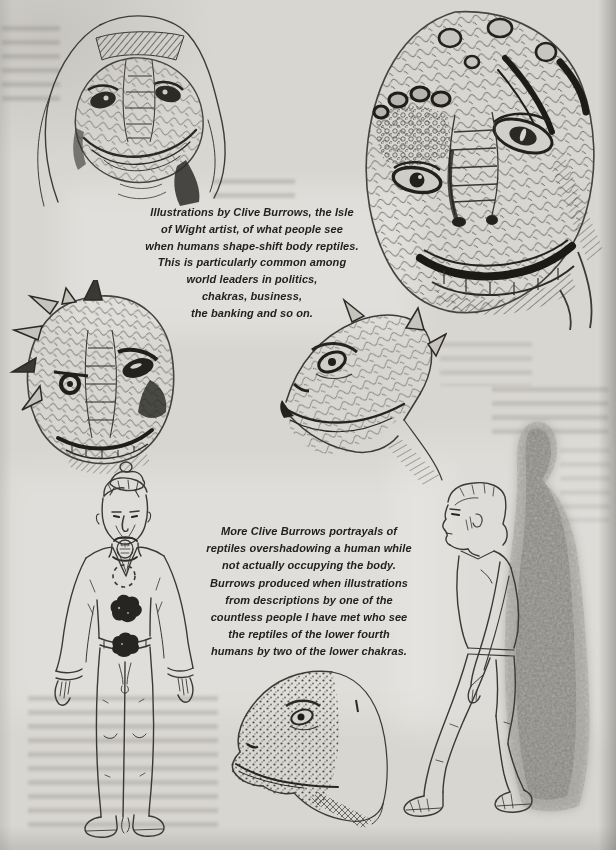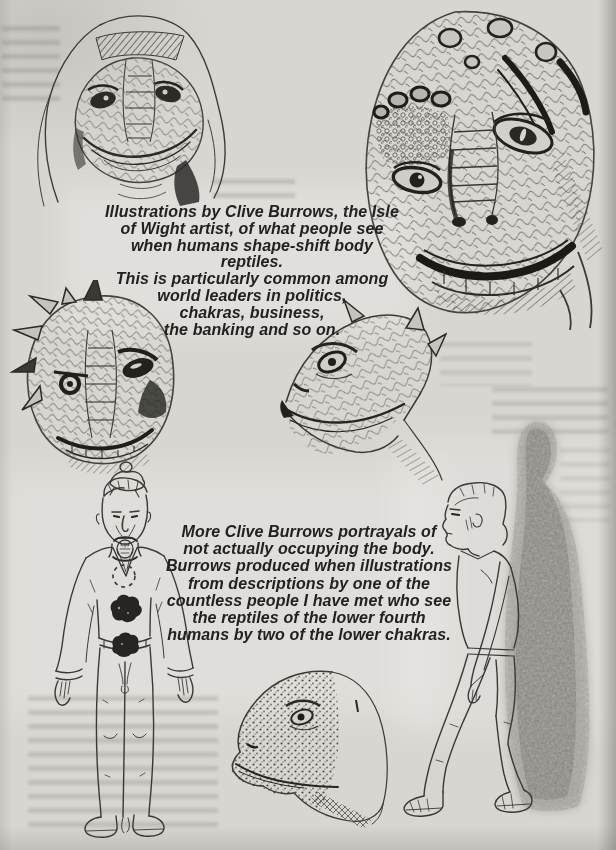--- a/index.html
+++ b/index.html
@@ -17,21 +17,21 @@
   
   .bleed{position:absolute;filter:blur(1.6px);opacity:.45;
          background:repeating-linear-gradient(180deg,transparent 0 4px,rgba(120,116,110,.6) 4px 9px,transparent 9px 14px);}
   .bleed-a{left:2px;top:22px;width:58px;height:88px;}
   .bleed-b{left:213px;top:175px;width:82px;height:30px;}
   .bleed-b2{left:440px;top:338px;width:92px;height:48px;opacity:.30;}
   .bleed-c{left:492px;top:383px;width:116px;height:58px;opacity:.38;}
   .bleed-c2{left:560px;top:444px;width:50px;height:78px;opacity:.26;}
   .bleed-d{left:28px;top:692px;width:190px;height:142px;opacity:.42;}
   .illo{position:absolute;pointer-events:none;}
-  .caption{position:absolute;font-style:italic;font-weight:700;font-size:16px;line-height:16.8px;
+  .caption{position:absolute;font-style:italic;font-weight:700;font-size:11px;line-height:16.8px;
            color:#22211f;text-align:center;letter-spacing:.1px;}
   .caption-1{left:102px;top:204px;width:300px;}
   .caption-2{left:159px;top:503px;width:300px;line-height:17.2px;margin-top:20px;}
 </style>
 </head>
 <body>
 
 <div class="page">
 
   <div class="tone tone-tl"></div>
@@ -434,20 +434,21 @@
     <div>of Wight artist, of what people see</div>
     <div>when humans shape-shift body reptiles.</div>
     <div>This is particularly common among</div>
     <div>world leaders in politics,</div>
     <div>chakras, business,</div>
     <div>the banking and so on.</div>
   </div>
 
   <div class="caption caption-2">
     <div>More Clive Burrows portrayals of</div>
+    <div>reptiles overshadowing a human while</div>
     <div>not actually occupying the body.</div>
     <div>Burrows produced when illustrations</div>
     <div>from descriptions by one of the</div>
     <div>countless people I have met who see</div>
     <div>the reptiles of the lower fourth</div>
     <div>humans by two of the lower chakras.</div>
   </div>
 
 </div>
 

